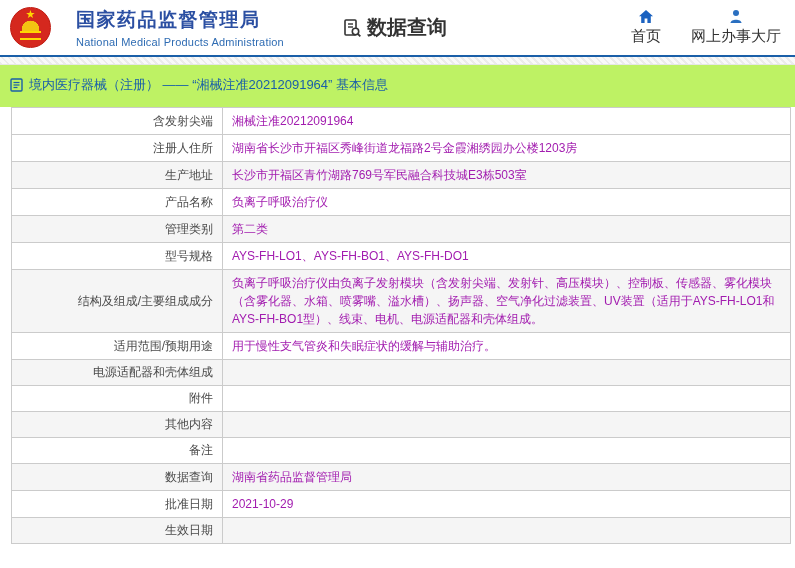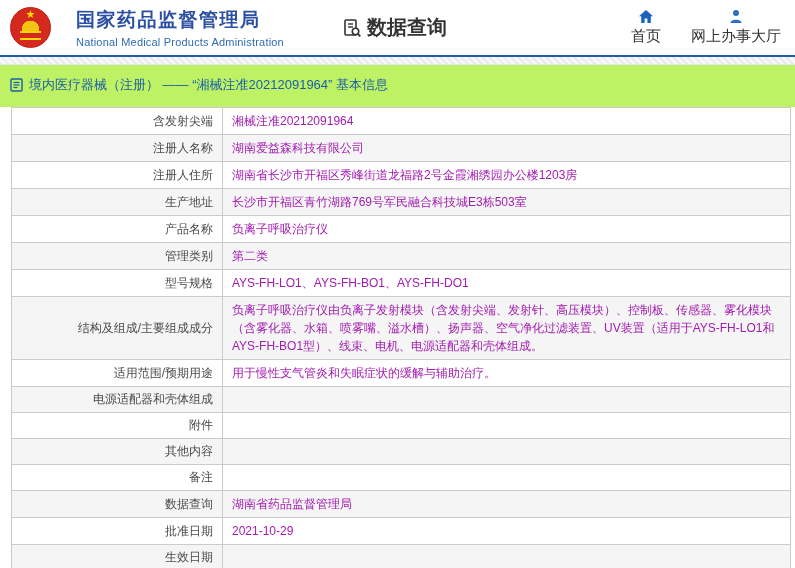--- a/index.html
+++ b/index.html
@@ -102,24 +102,20 @@
 <table>
   <colgroup>
         <col style="width:211px">
         <col>
       </colgroup>
   <tbody>
     <tr>
       <td class="lbl">含发射尖端</td>
       <td class="val">湘械注准20212091964</td>
     </tr>
-    <tr class="alt">
-      <td class="lbl">注册人名称</td>
-      <td class="val">湖南爱益森科技有限公司</td>
-    </tr>
     <tr>
       <td class="lbl">注册人住所</td>
       <td class="val">湖南省长沙市开福区秀峰街道龙福路2号金霞湘绣园办公楼1203房</td>
     </tr>
     <tr class="alt">
       <td class="lbl">生产地址</td>
       <td class="val">长沙市开福区青竹湖路769号军民融合科技城E3栋503室</td>
     </tr>
     <tr>
       <td class="lbl">产品名称</td>

